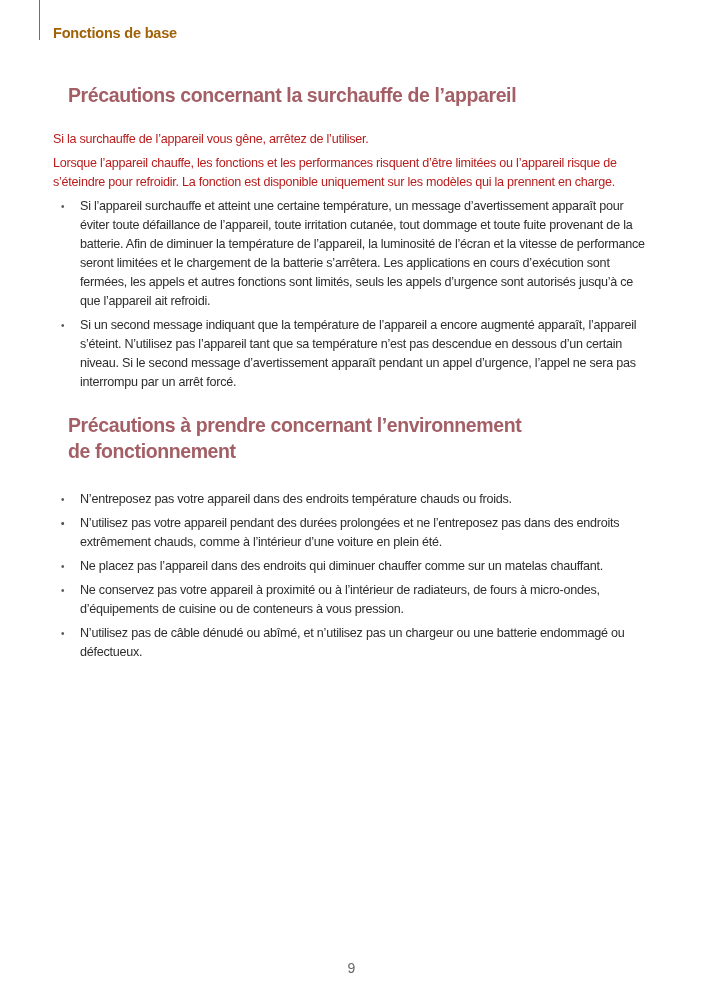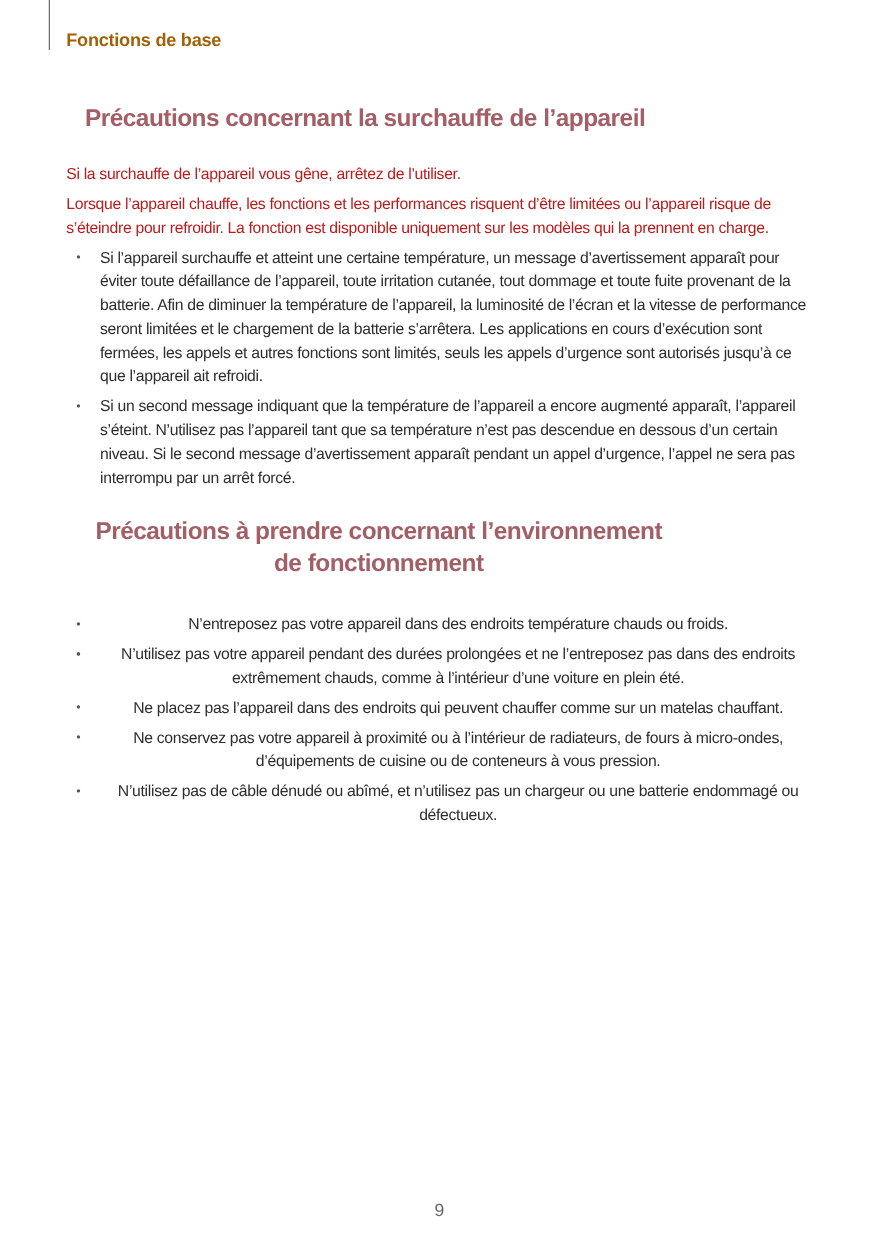--- a/index.html
+++ b/index.html
@@ -58,38 +58,38 @@
         <span class="bullet">•</span>
         <span>Si l’appareil surchauffe et atteint une certaine température, un message d’avertissement apparaît pour éviter toute défaillance de l’appareil, toute irritation cutanée, tout dommage et toute fuite provenant de la batterie. Afin de diminuer la température de l’appareil, la luminosité de l’écran et la vitesse de performance seront limitées et le chargement de la batterie s’arrêtera. Les applications en cours d’exécution sont fermées, les appels et autres fonctions sont limités, seuls les appels d’urgence sont autorisés jusqu’à ce que l’appareil ait refroidi.</span>
       </li>
       <li>
         <span class="bullet">•</span>
         <span>Si un second message indiquant que la température de l’appareil a encore augmenté apparaît, l’appareil s’éteint. N’utilisez pas l’appareil tant que sa température n’est pas descendue en dessous d’un certain niveau. Si le second message d’avertissement apparaît pendant un appel d’urgence, l’appel ne sera pas interrompu par un arrêt forcé.</span>
       </li>
     </ul>
   </section>
 
-  <section style="margin-top:20px;text-align:center;">
+  <section style="margin-top:20px;">
     <h2 style="width:470px;">Précautions à prendre concernant l’environnement de fonctionnement</h2>
     <div style="height:6px"></div>
     <ul style="margin-top:2px;">
       <li>
         <span class="bullet">•</span>
         <span>N’entreposez pas votre appareil dans des endroits température chauds ou froids.</span>
       </li>
       <li>
         <span class="bullet">•</span>
       </li>
       <li>
         <span class="bullet">•</span>
         <span>N’utilisez pas votre appareil pendant des durées prolongées et ne l’entreposez pas dans des endroits extrêmement chauds, comme à l’intérieur d’une voiture en plein été.</span>
       </li>
       <li>
         <span class="bullet">•</span>
-        <span>Ne placez pas l’appareil dans des endroits qui peuvent chauffer comme sur un matelas chauffant.</span>
+        <span>Ne placez pas l’appareil dans des endroits qui diminuer chauffer comme sur un matelas chauffant.</span>
       </li>
       <li>
         <span class="bullet">•</span>
         <span>Ne conservez pas votre appareil à proximité ou à l’intérieur de radiateurs, de fours à micro-ondes, d’équipements de cuisine ou de conteneurs à vous pression.</span>
       </li>
       <li>
         <span class="bullet">•</span>
         <span>N’utilisez pas de câble dénudé ou abîmé, et n’utilisez pas un chargeur ou une batterie endommagé ou défectueux.</span>
       </li>
     </ul>

